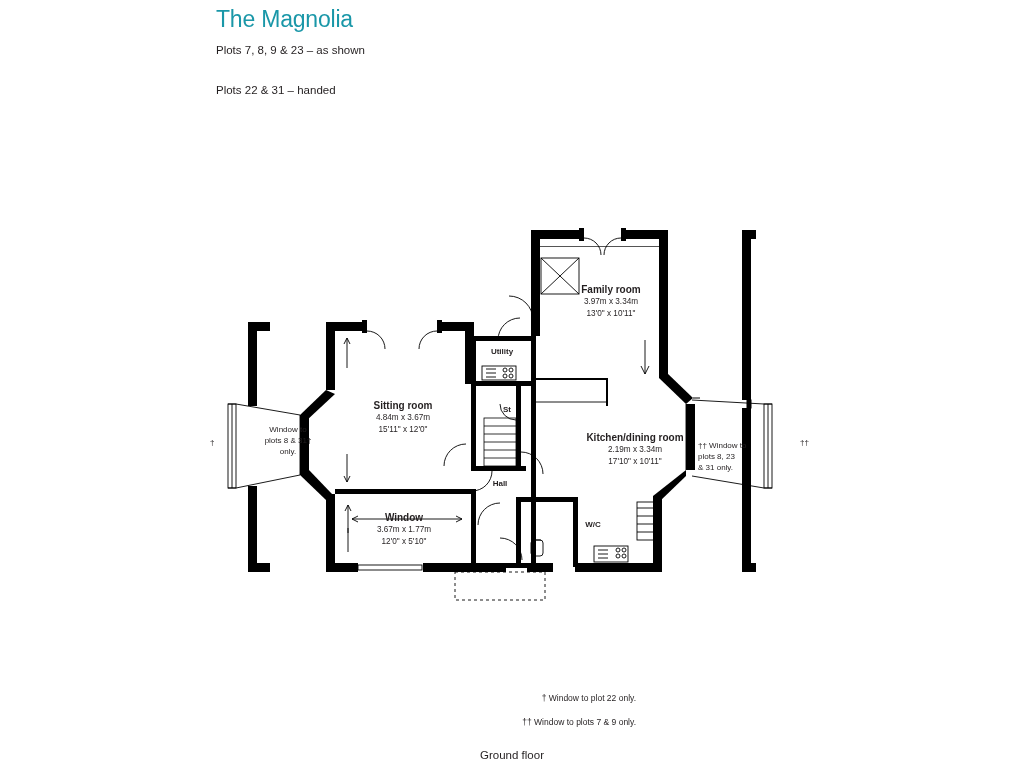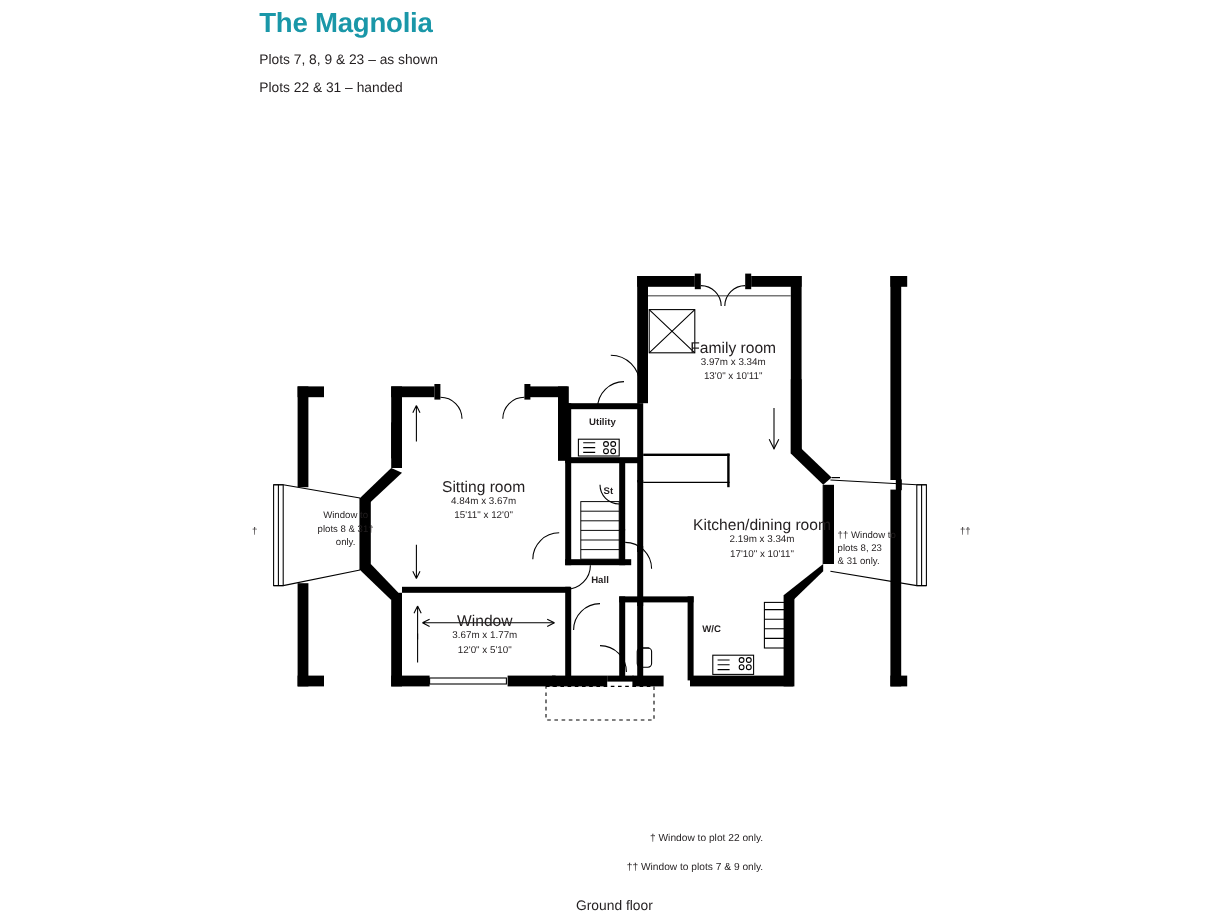--- a/index.html
+++ b/index.html
@@ -18,34 +18,34 @@
 
   
   #header {
     position: absolute;
     left: 216px;
     top: 0px;
     width: 500px;
   }
   #title {
     font-size: 23px;
-    font-weight: bold;
+    font-weight: normal;
     color: #1a97a8;
     letter-spacing: -0.2px;
     margin: 0;
     padding: 4px 0 0 0;
     line-height: 30px;
   }
   .subline {
     font-size: 11.5px;
     color: #231f20;
     line-height: 16px;
     margin-top: 8px;
   }
-  .subline.second { margin-top: 8px; }
+  .subline.second { margin-top: 24px; }
 
   
   #footnotes {
     position: absolute;
     left: 216px;
     top: 692px;
     width: 420px;
     text-align: right;
   }
   .footnote {
@@ -75,22 +75,22 @@
   #plan svg { display: block; }
 
   
   .lbl {
     position: absolute;
     text-align: center;
     color: #231f20;
     line-height: 12px;
   }
   .lbl .nm {
-    font-size: 13px;
-    font-weight: normal;
+    font-size: 10px;
+    font-weight: bold;
     display: block;
     white-space: nowrap;
   }
   .lbl .dm {
     font-size: 8.2px;
     display: block;
     white-space: nowrap;
   }
   .lbl.small .nm { font-size: 8px; font-weight: bold; }
   .note {

